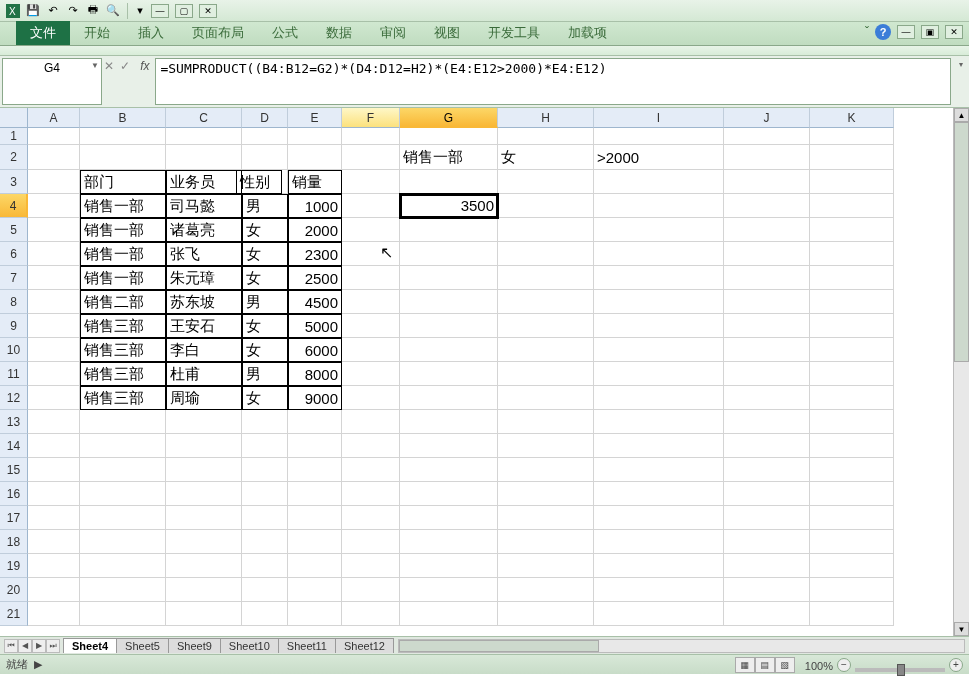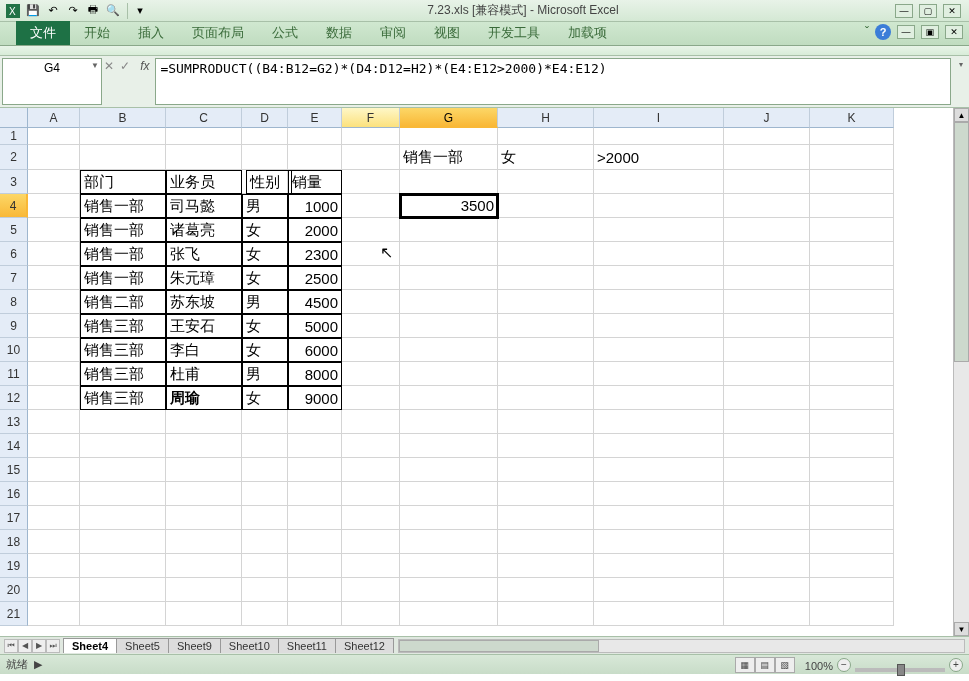--- a/index.html
+++ b/index.html
@@ -78,21 +78,20 @@
         <text x="3" y="11" fill="#fff" font-size="10">X</text>
       </svg>
     </div>
   <div class="qat-icon">💾</div>
   <div class="qat-icon">↶</div>
   <div class="qat-icon">↷</div>
   <div class="qat-icon">🖶</div>
   <div class="qat-icon">🔍</div>
   <div class="qat-sep"></div>
   <div class="qat-icon">▾</div>
-  <div class="title-text">7.23.xls  [兼容模式] - Microsoft Excel</div>
   <div class="wincontrols">
     <div class="wc">—</div>
     <div class="wc">▢</div>
     <div class="wc">✕</div>
   </div>
 </div>
 
 <div class="ribbon-tabs">
   <div class="file-btn">文件</div>
   <div id="ribbon-tab-holder" style="display:flex">
@@ -404,21 +403,21 @@
         <div class="cell" style="left: 372px; top: 474px; width: 98px; height: 24px;"></div>
         <div class="cell" style="left: 470px; top: 474px; width: 96px; height: 24px;"></div>
         <div class="cell" style="left: 566px; top: 474px; width: 130px; height: 24px;"></div>
         <div class="cell" style="left: 696px; top: 474px; width: 86px; height: 24px;"></div>
         <div class="cell" style="left: 782px; top: 474px; width: 84px; height: 24px;"></div>
         <div class="cell" style="left: 372px; top: 17px; width: 98px; height: 25px; font-size: 15px;">销售一部</div>
         <div class="cell" style="left: 470px; top: 17px; width: 96px; height: 25px; font-size: 15px;">女</div>
         <div class="cell" style="left: 566px; top: 17px; width: 130px; height: 25px; font-size: 15px;">&gt;2000</div>
         <div class="cell bordered" style="left: 52px; top: 42px; width: 86px; height: 24px; font-size: 15px;">部门</div>
         <div class="cell bordered" style="left: 138px; top: 42px; width: 76px; height: 24px; font-size: 15px;">业务员</div>
-        <div class="cell bordered" style="left: 218px; top: 42px; width: 46px; height: 24px; font-size: 15px;">性别</div>
+        <div class="cell bordered" style="left: 208px; top: 42px; width: 46px; height: 24px; font-size: 15px;">性别</div>
         <div class="cell bordered" style="left: 260px; top: 42px; width: 54px; height: 24px; font-size: 15px;">销量</div>
         <div class="cell bordered" style="left: 52px; top: 66px; width: 86px; height: 24px; font-size: 15px;">销售一部</div>
         <div class="cell bordered" style="left: 138px; top: 66px; width: 76px; height: 24px; font-size: 15px;">司马懿</div>
         <div class="cell bordered" style="left: 214px; top: 66px; width: 46px; height: 24px; font-size: 15px;">男</div>
         <div class="cell num bordered" style="left: 260px; top: 66px; width: 54px; height: 24px; font-size: 15px;">1000</div>
         <div class="cell bordered" style="left: 52px; top: 90px; width: 86px; height: 24px; font-size: 15px;">销售一部</div>
         <div class="cell bordered" style="left: 138px; top: 90px; width: 76px; height: 24px; font-size: 15px;">诸葛亮</div>
         <div class="cell bordered" style="left: 214px; top: 90px; width: 46px; height: 24px; font-size: 15px;">女</div>
         <div class="cell num bordered" style="left: 260px; top: 90px; width: 54px; height: 24px; font-size: 15px;">2000</div>
         <div class="cell bordered" style="left: 52px; top: 114px; width: 86px; height: 24px; font-size: 15px;">销售一部</div>
@@ -439,21 +438,21 @@
         <div class="cell num bordered" style="left: 260px; top: 186px; width: 54px; height: 24px; font-size: 15px;">5000</div>
         <div class="cell bordered" style="left: 52px; top: 210px; width: 86px; height: 24px; font-size: 15px;">销售三部</div>
         <div class="cell bordered" style="left: 138px; top: 210px; width: 76px; height: 24px; font-size: 15px;">李白</div>
         <div class="cell bordered" style="left: 214px; top: 210px; width: 46px; height: 24px; font-size: 15px;">女</div>
         <div class="cell num bordered" style="left: 260px; top: 210px; width: 54px; height: 24px; font-size: 15px;">6000</div>
         <div class="cell bordered" style="left: 52px; top: 234px; width: 86px; height: 24px; font-size: 15px;">销售三部</div>
         <div class="cell bordered" style="left: 138px; top: 234px; width: 76px; height: 24px; font-size: 15px;">杜甫</div>
         <div class="cell bordered" style="left: 214px; top: 234px; width: 46px; height: 24px; font-size: 15px;">男</div>
         <div class="cell num bordered" style="left: 260px; top: 234px; width: 54px; height: 24px; font-size: 15px;">8000</div>
         <div class="cell bordered" style="left: 52px; top: 258px; width: 86px; height: 24px; font-size: 15px;">销售三部</div>
-        <div class="cell bordered" style="left: 138px; top: 258px; width: 76px; height: 24px; font-size: 15px; font-weight: bold;">周瑜</div>
+        <div class="cell bordered" style="left: 138px; top: 258px; width: 76px; height: 24px; font-size: 15px;">周瑜</div>
         <div class="cell bordered" style="left: 214px; top: 258px; width: 46px; height: 24px; font-size: 15px;">女</div>
         <div class="cell num bordered" style="left: 260px; top: 258px; width: 54px; height: 24px; font-size: 15px;">9000</div>
         <div class="cell num selcell" style="left: 372px; top: 66px; width: 98px; height: 24px; font-size: 15px;">3500</div>
       </div>
     <div class="cursor">↖</div>
   </div>
   <div class="vscroll">
     <div class="vsb">▲</div>
     <div class="vscroll-thumb"></div>
     <div class="vsb" style="position:absolute;bottom:0;width:100%">▼</div>

